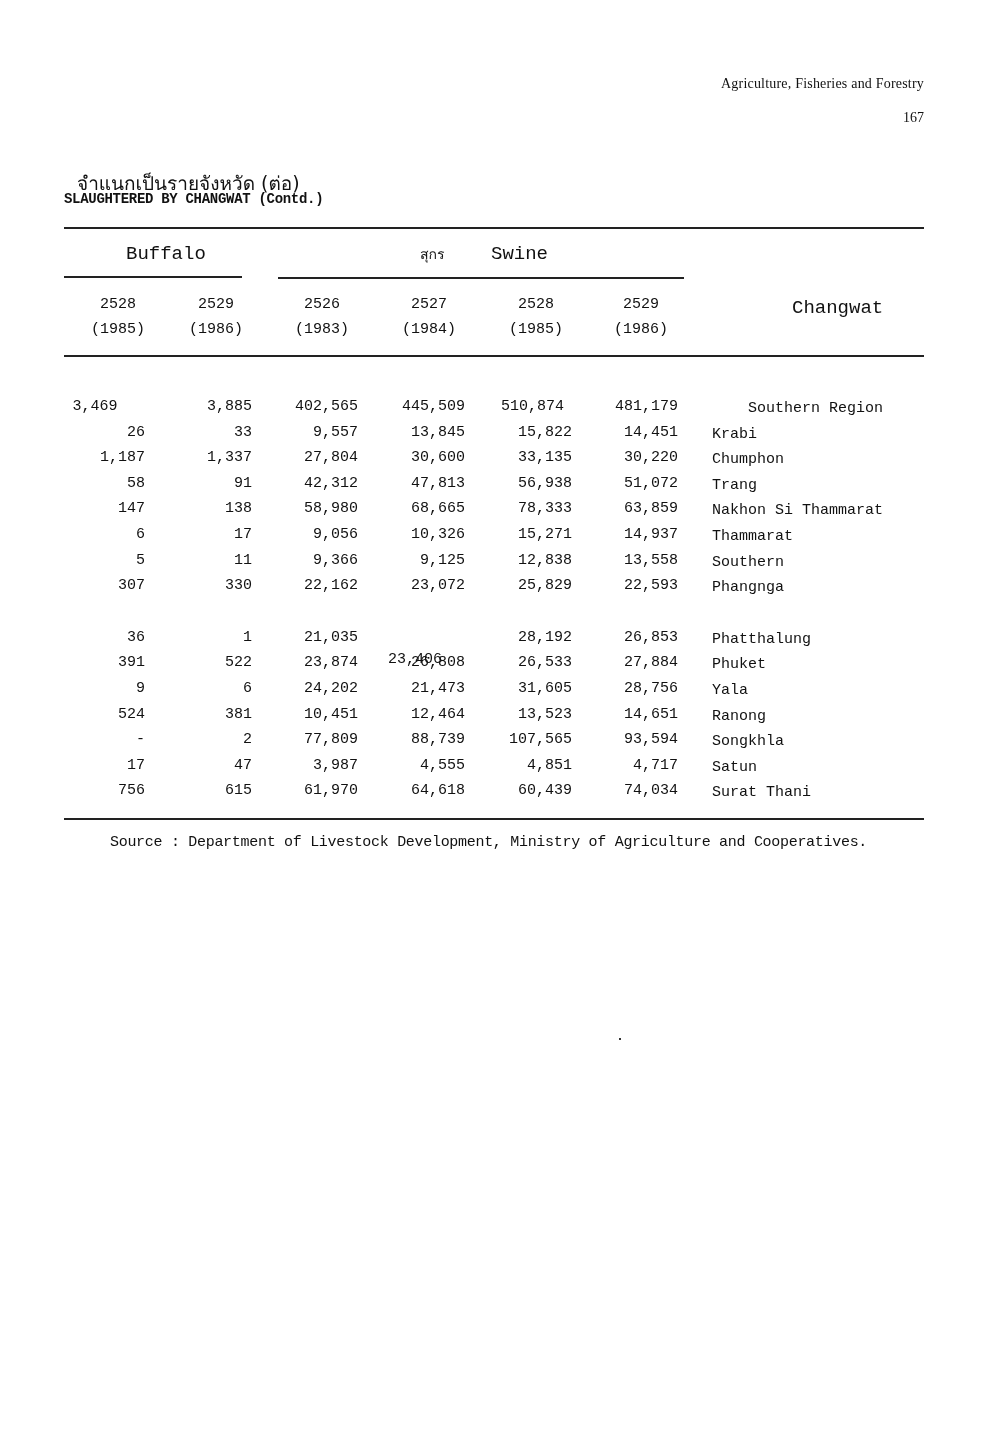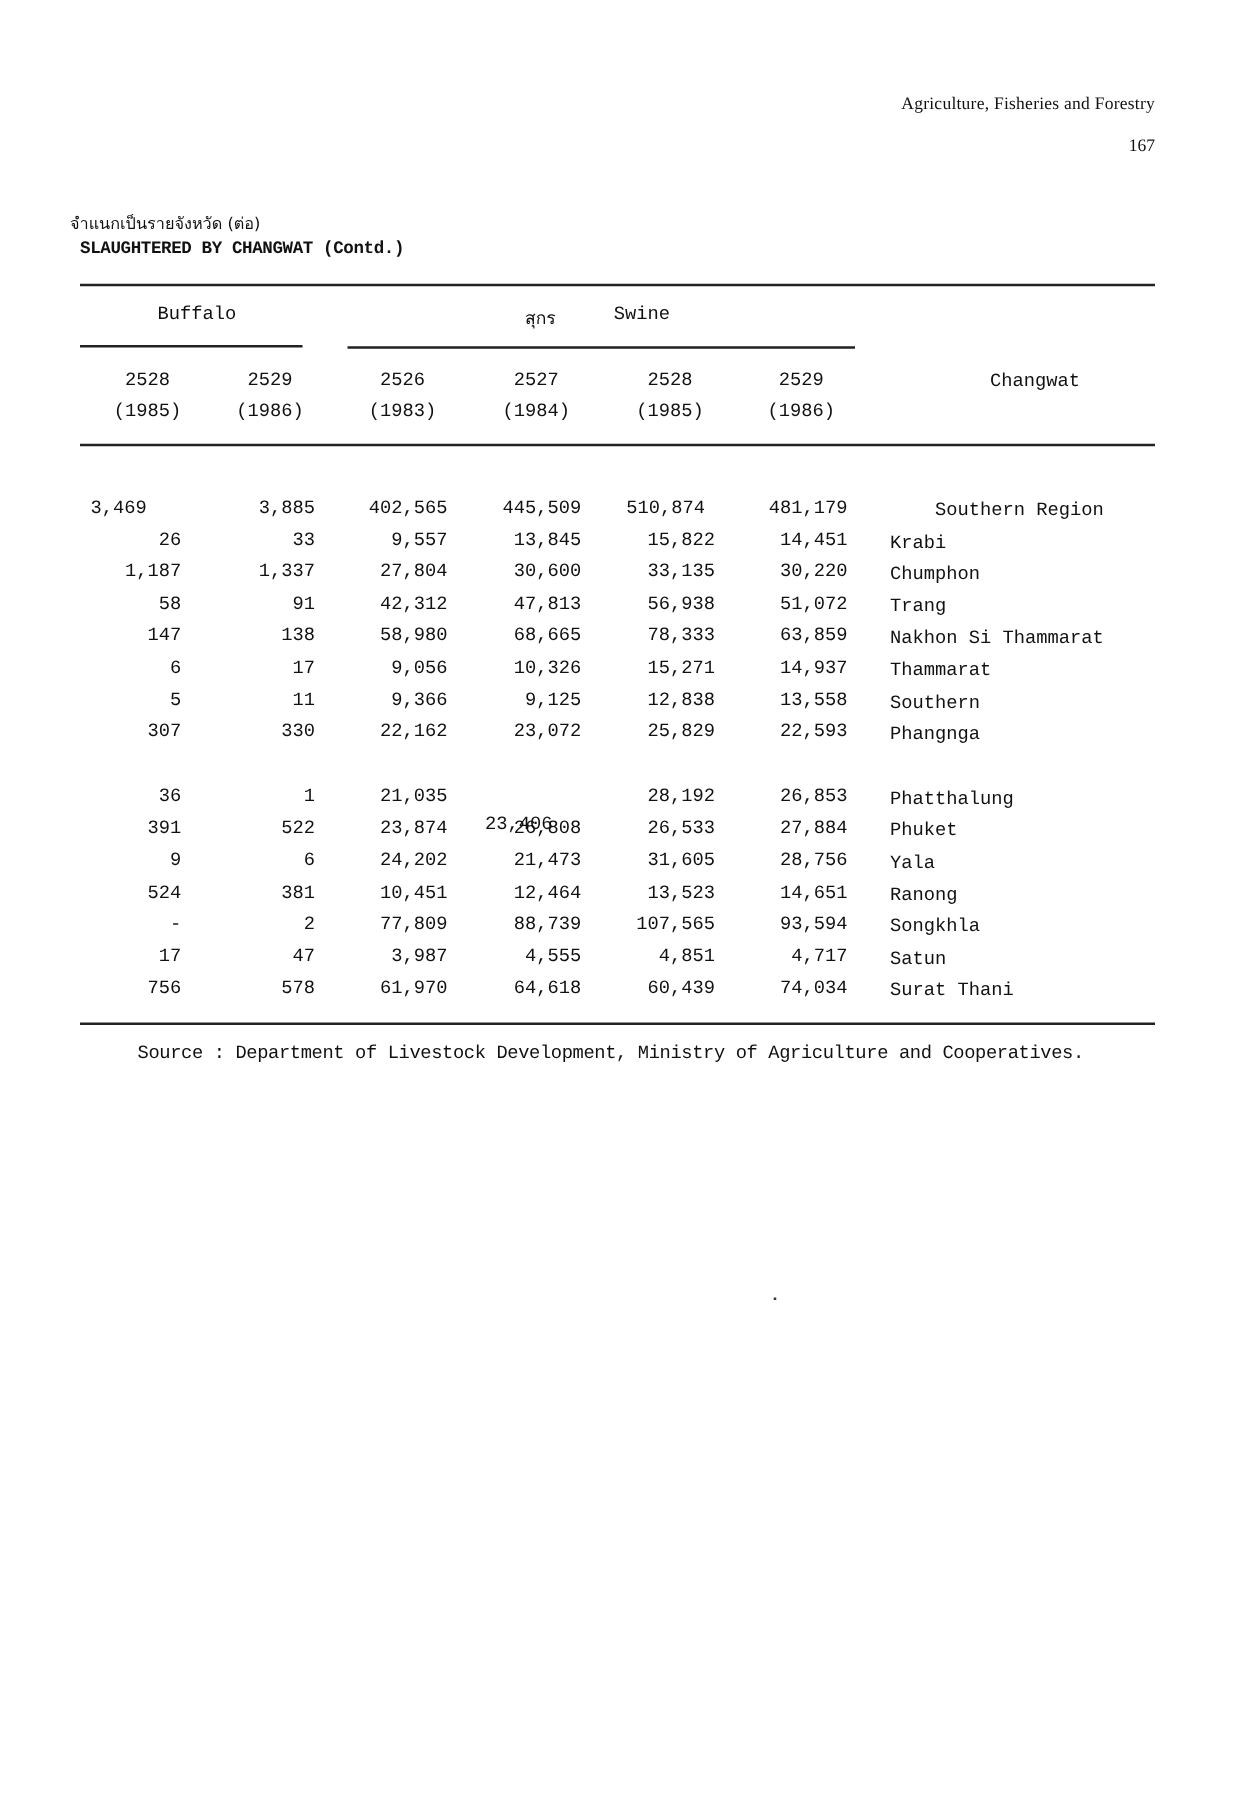--- a/index.html
+++ b/index.html
@@ -1,25 +1,25 @@
 <!DOCTYPE html>
 <html><head>
 <meta charset="utf-8">
 <style>
   html, body { margin: 0; padding: 0; background: #ffffff; }
   body { width: 990px; height: 1436px; position: relative; overflow: hidden; color: #111; }
   .serif { font-family: "Liberation Serif", "DejaVu Serif", serif; }
   .mono { font-family: "Liberation Mono", "DejaVu Sans Mono", monospace; }
   .running-head { position: absolute; right: 66px; top: 76px; font-size: 14px; letter-spacing: 0.2px; }
   .page-number { position: absolute; right: 66px; top: 110px; font-size: 14px; }
-  .title-thai { position: absolute; left: 56px; top: 168px; font-size: 13px; font-family: "DejaVu Sans", sans-serif; }
+  .title-thai { position: absolute; left: 77px; top: 168px; font-size: 19px; font-family: "DejaVu Sans", sans-serif; }
   .title-en { position: absolute; left: 64px; top: 191px; font-size: 14px; font-weight: bold; letter-spacing: -0.3px; }
   .rule { position: absolute; height: 2px; background: #222; }
   .rule.thin { height: 1.5px; }
-  .hdr { position: absolute; font-size: 15px; }
+  .hdr { position: absolute; font-size: 19px; }
   .cell { position: absolute; font-size: 15px; text-align: right; width: 100px; }
   .name { position: absolute; font-size: 15px; text-align: left; white-space: nowrap; }
   .yr { position: absolute; font-size: 15px; text-align: center; width: 80px; line-height: 25px; }
   .source { position: absolute; left: 110px; top: 834px; font-size: 15px; white-space: nowrap; letter-spacing: -0.3px; }
   .dot { position: absolute; left: 619px; top: 1038px; width: 2px; height: 2px; background: #333; }
 </style>
 </head>
 <body>
 
 <div class="running-head serif">Agriculture, Fisheries and Forestry</div>
@@ -186,21 +186,21 @@
       <div class="cell mono" style="left: 45px; top: 756.8px;">17</div>
       <div class="cell mono" style="left: 152px; top: 756.8px;">47</div>
       <div class="cell mono" style="left: 258px; top: 756.8px;">3,987</div>
       <div class="cell mono" style="left: 365px; top: 756.8px;">4,555</div>
       <div class="cell mono" style="left: 472px; top: 756.8px;">4,851</div>
       <div class="cell mono" style="left: 578px; top: 756.8px;">4,717</div>
       <div class="name mono" style="left: 712px; top: 758.8px;">Satun</div>
     </div>
     <div>
       <div class="cell mono" style="left: 45px; top: 782.4px;">756</div>
-      <div class="cell mono" style="left: 152px; top: 782.4px;">578</div>
+      <div class="cell mono" style="left: 152px; top: 782.4px;">615</div>
       <div class="cell mono" style="left: 258px; top: 782.4px;">61,970</div>
       <div class="cell mono" style="left: 365px; top: 782.4px;">64,618</div>
       <div class="cell mono" style="left: 472px; top: 782.4px;">60,439</div>
       <div class="cell mono" style="left: 578px; top: 782.4px;">74,034</div>
       <div class="name mono" style="left: 712px; top: 784.4px;">Surat Thani</div>
     </div>
   </div>
 
 <div class="source mono">Source : Department of Livestock Development, Ministry of Agriculture and Cooperatives.</div>
 <div class="dot"></div>

